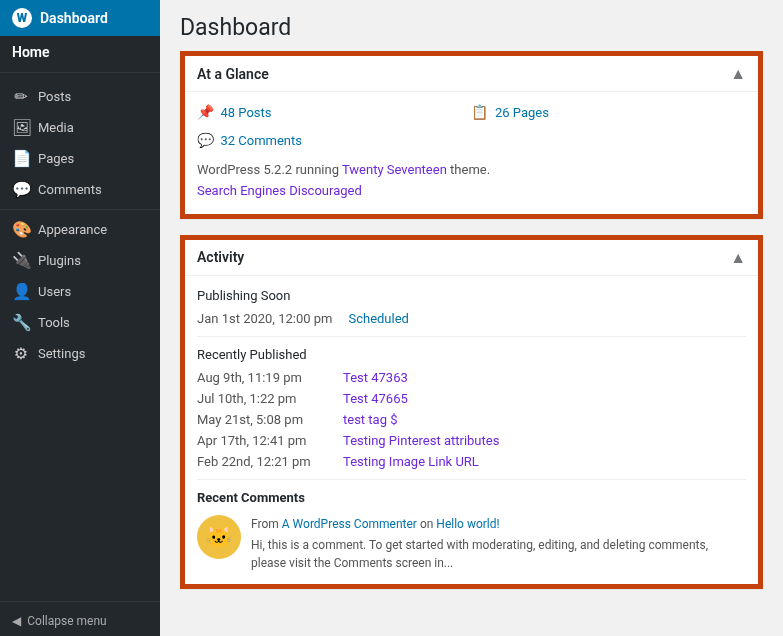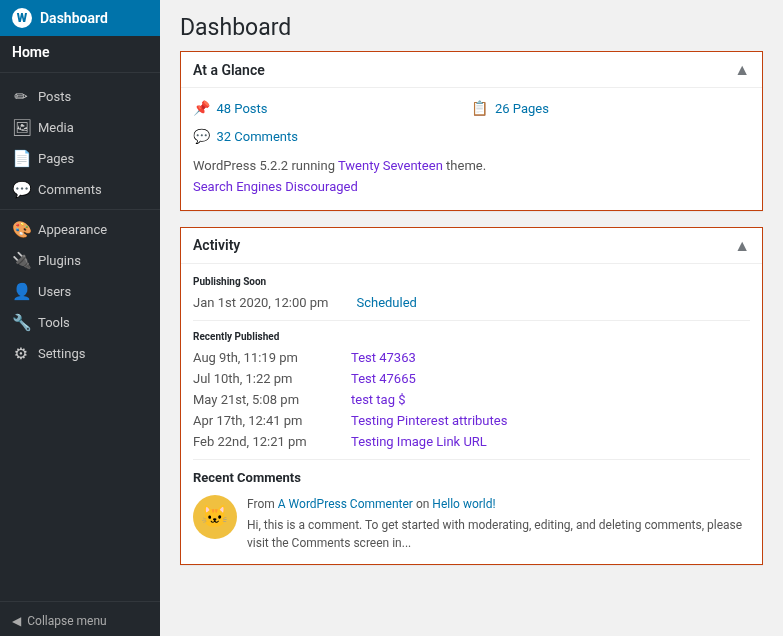--- a/index.html
+++ b/index.html
@@ -65,21 +65,21 @@
     }
     #page-title {
       font-size: 23px;
       font-weight: 400;
       color: #23282d;
     }
 
     
     .widget-box {
       background: #fff;
-      border: 1px solid #c2410c;
+      border: 5px solid #c2410c;
       margin: 0 20px 16px;
       box-shadow: 0 1px 1px rgba(0,0,0,.04);
     }
     .widget-header {
       display: flex;
       align-items: center;
       justify-content: space-between;
       padding: 8px 12px;
       border-bottom: 1px solid #eee;
       background: #fff;
@@ -104,22 +104,22 @@
       align-items: center;
       gap: 6px;
       margin-bottom: 4px;
     }
     .glance-stat .stat-icon { color: #82878c; font-size: 14px; }
     .glance-stat a { color: #0073aa; text-decoration: none; font-size: 13px; }
     .glance-meta { margin-top: 8px; font-size: 13px; color: #555; line-height: 1.6; }
     .glance-meta a { color: #6d28d9; text-decoration: none; }
 
     
-    .activity-section-title { font-size: 10px; font-weight: 700; color: #23282d; margin-bottom: 8px; }
-    .activity-item { display: flex; gap: 28px; margin-bottom: 6px; font-size: 13px; color: #555; }
+    .activity-section-title { font-size: 13px; font-weight: 400; color: #23282d; margin-bottom: 8px; }
+    .activity-item { display: flex; gap: 16px; margin-bottom: 6px; font-size: 13px; color: #555; }
     .activity-date { min-width: 130px; }
     .activity-link a { color: #6d28d9; text-decoration: none; }
     .activity-status { color: #0073aa; }
     .activity-divider { border: none; border-top: 1px solid #eee; margin: 10px 0; }
 
     
     .recent-comments-title { font-size: 13px; font-weight: 700; color: #23282d; margin-bottom: 10px; }
     .comment-item { display: flex; gap: 10px; }
     .comment-avatar {
       width: 44px; height: 44px; border-radius: 50%;

